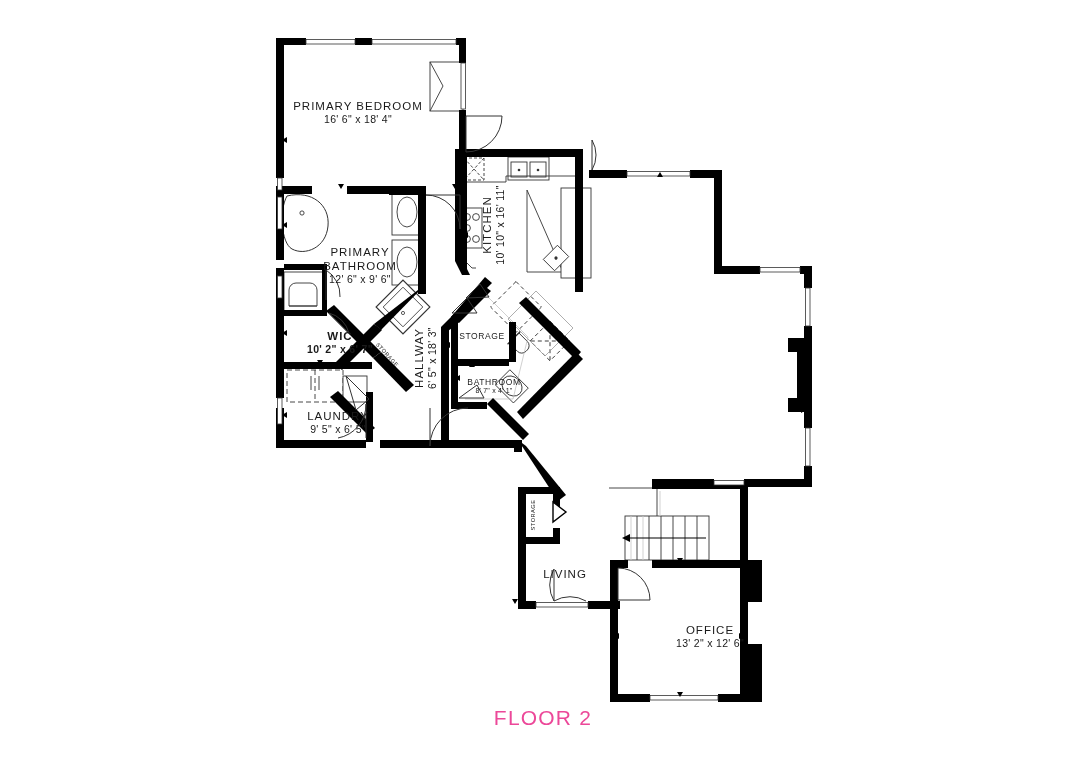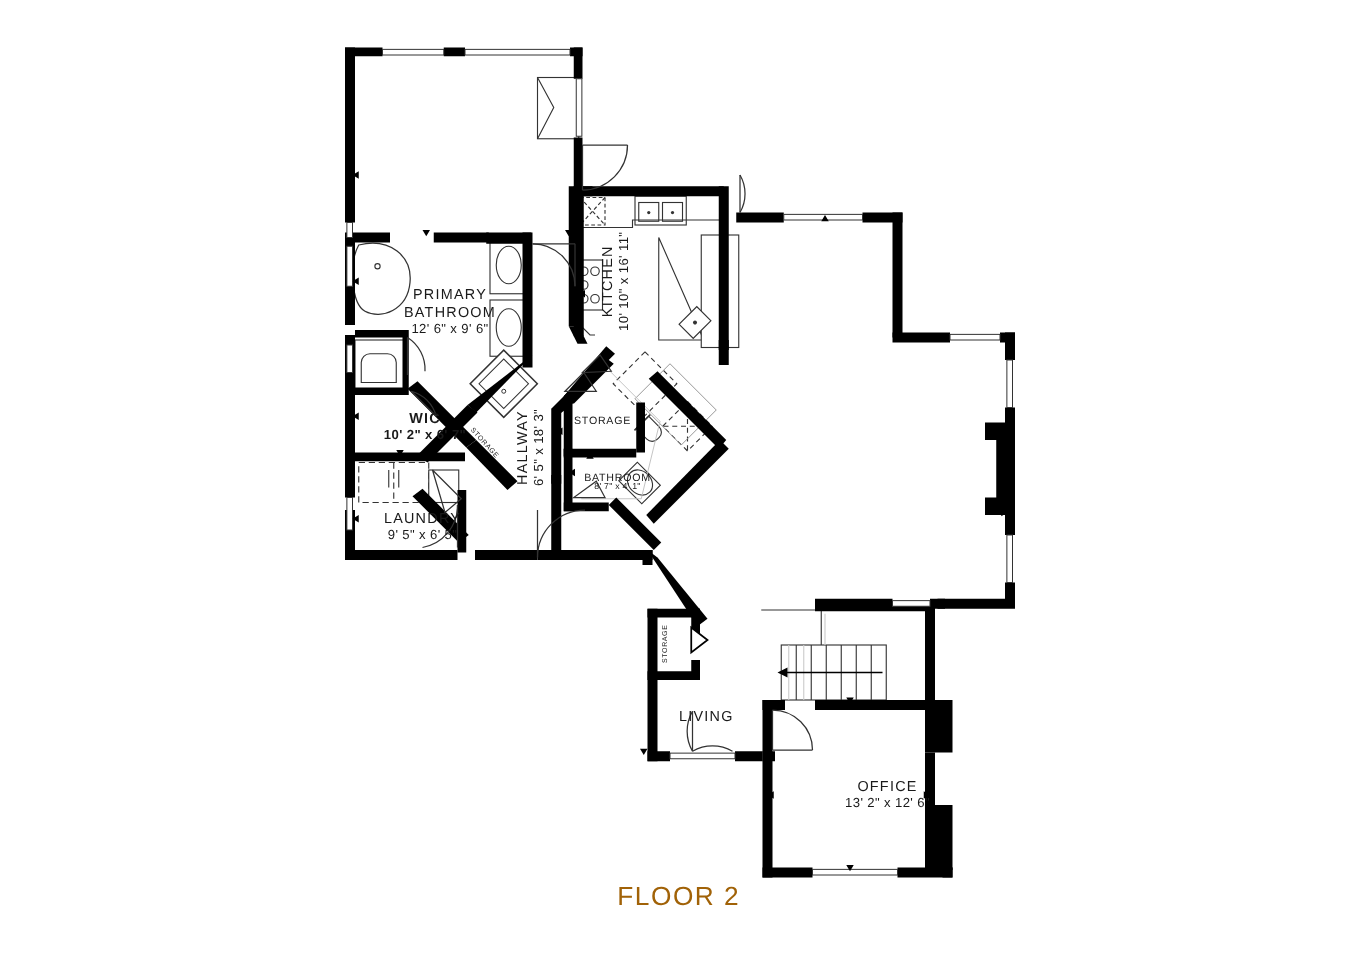--- a/index.html
+++ b/index.html
@@ -61,21 +61,21 @@
   }
   .rot90 { transform: rotate(-90deg); transform-origin: center center; }
   #plan-title {
     position: absolute;
     left: 0;
     top: 706px;
     width: 1086px;
     text-align: center;
     font-size: 21px;
     letter-spacing: 1.2px;
-    color: #a16207;
+    color: #ec4899;
     font-family: "Liberation Sans", sans-serif;
   }
 </style>
 </head>
 <body>
 
 <div id="plan-root">
 
   <svg id="floorplan-svg" viewBox="0 0 1086 768" xmlns="http://www.w3.org/2000/svg">
 
@@ -440,22 +440,26 @@
       <path d="M744 636 l-5 -3 l0 6 Z"></path>
       <path d="M680 563 l-3 -5 l6 0 Z"></path>
       <path d="M680 697 l-3 -5 l6 0 Z"></path>
       <path d="M515 604 l-3 -5 l6 0 Z"></path>
       <path d="M441 440 l-3 5 l6 0 Z"></path>
       <path d="M449 440 l3 5 l-6 0 Z"></path>
     </g>
 
   </svg>
 
-
-  <div class="room-label" style="left:360px; top:250px; transform:translate(-50%,-50%); width:96px; white-space:normal;">
+  <div class="room-label" style="left:358px; top:112px; transform:translate(-50%,-50%);">
+    <span class="rl-name">PRIMARY BEDROOM</span>
+    <span class="rl-dims">16' 6" x 18' 4"</span>
+  </div>
+
+  <div class="room-label" style="left:360px; top:265px; transform:translate(-50%,-50%); width:96px; white-space:normal;">
     <span class="rl-name">PRIMARY BATHROOM</span>
     <span class="rl-dims">12' 6" x 9' 6"</span>
   </div>
 
   <div class="room-label" style="left:340px; top:342px; transform:translate(-50%,-50%);font-weight:bold;">
     <span class="rl-name">WIC</span>
     <span class="rl-dims">10' 2" x 6' 7"</span>
   </div>
 
   <div class="room-label" style="left:338px; top:422px; transform:translate(-50%,-50%);">

